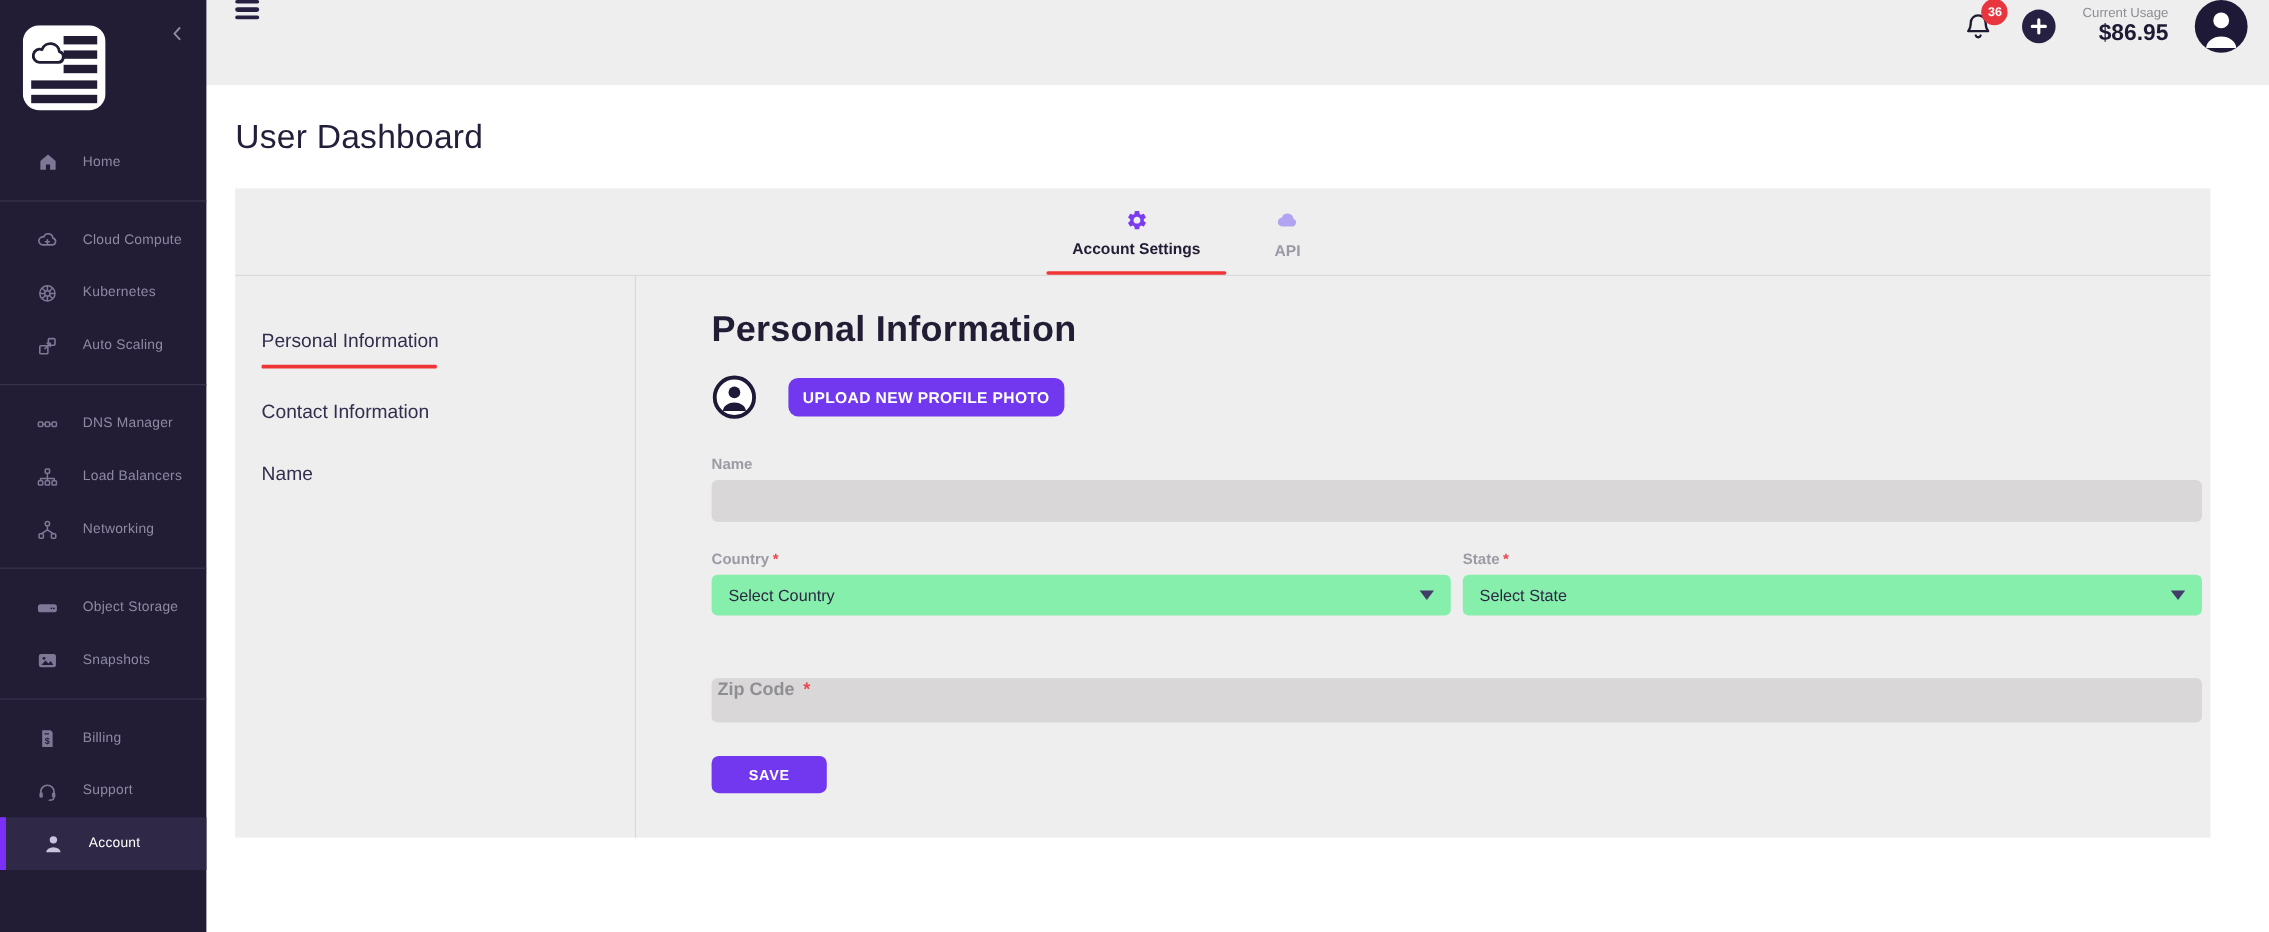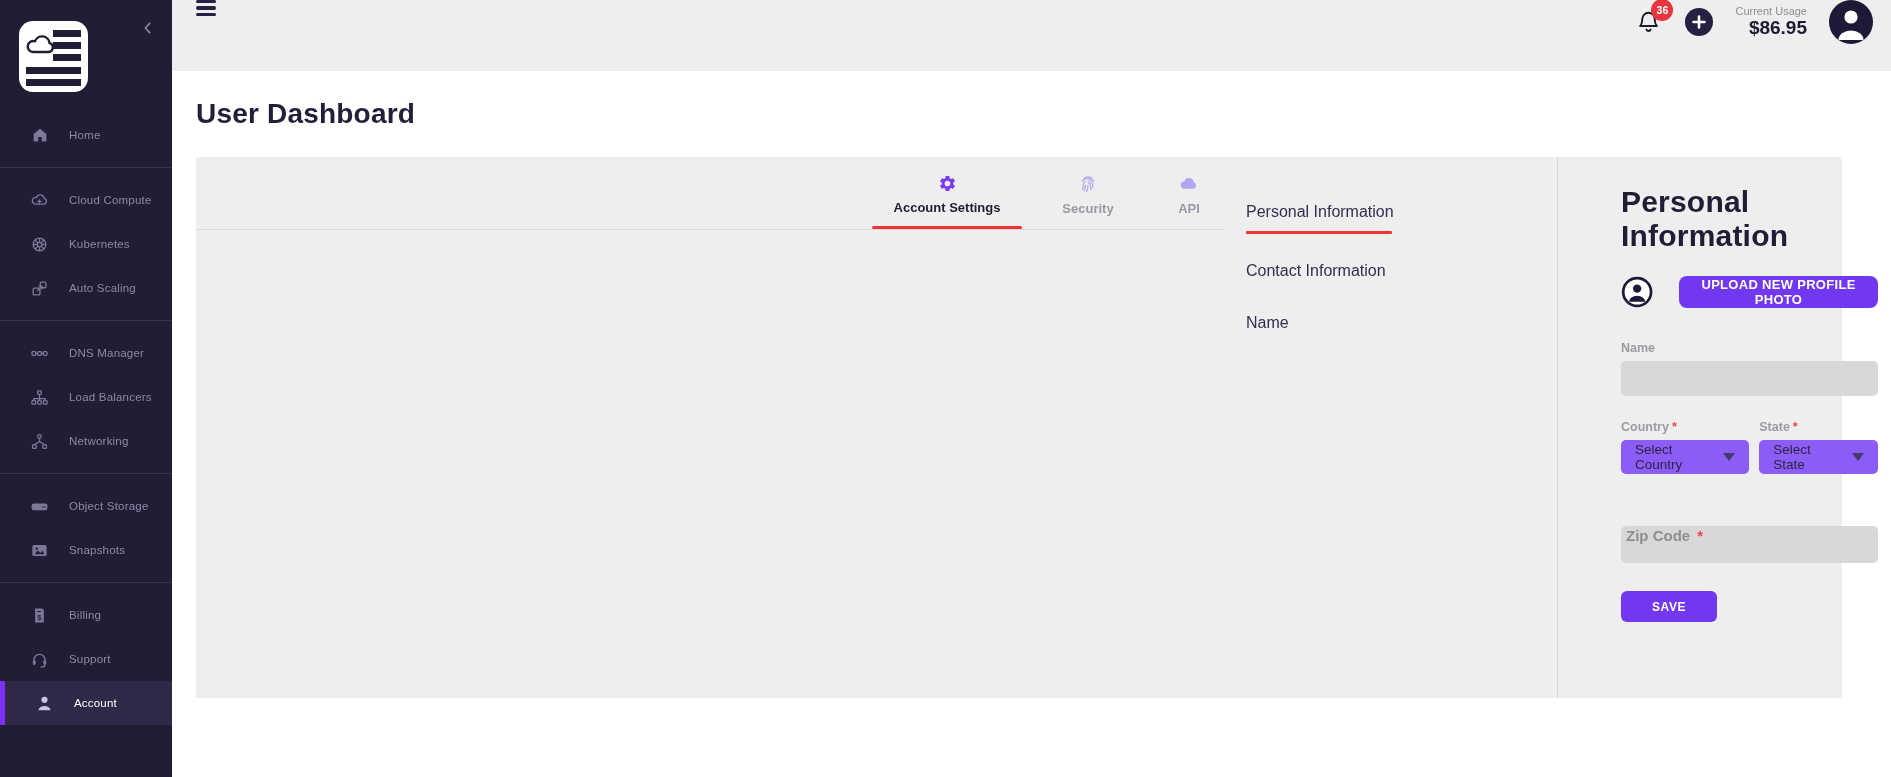--- a/index.html
+++ b/index.html
@@ -39,26 +39,26 @@
   .plus-btn { width:28px; height:28px; border-radius:50%; background:#262043;
     display:flex; align-items:center; justify-content:center; cursor:pointer; }
   .usage { text-align:right; line-height:1.15; }
   .usage .u-label { font-size:11px; color:#8d8d94; }
   .usage .u-amount { font-size:19px; font-weight:800; color:#1f1a33; }
   .avatar { width:44px; height:44px; border-radius:50%; background:#1e1936;
     display:flex; align-items:flex-end; justify-content:center; overflow:hidden;
     cursor:pointer; }
 
   .title-band { height:86px; background:#ffffff; }
-  .page-title { padding:27px 0 0 24px; font-size:28px; font-weight:700;
+  .page-title { padding:27px 0 0 24px; font-size:28px; font-weight:400;
     color:#231e39; letter-spacing:.2px; }
 
   
   .card { margin-left:24px; width:1646px; height:541px; background:#efeeee;
-    display:flex; }
+    display:flex; flex-direction:column; }
   .tabstrip { height:73px; border-bottom:1px solid #dbd9d9; display:flex;
     gap:16px; padding-left:676px; flex:0 0 73px; }
   .tab { position:relative; display:flex; flex-direction:column; align-items:center;
     cursor:pointer; padding-top:17px; }
   .tab.t-as { width:150px; } .tab.t-sec { width:100px; } .tab.t-api { width:70px; }
   .tab .tab-label { margin-top:7px; font-size:13px; font-weight:700; color:#9b99a5; }
   .tab.active .tab-label { color:#221c35; }
   .tab.active .tab-underline { position:absolute; left:0; right:0; bottom:0;
     height:3.5px; background:#ee3434; border-radius:2px; }
 
@@ -79,21 +79,21 @@
     border-radius:8px; color:#fff; font-family:"Liberation Sans",sans-serif;
     font-size:13px; font-weight:700; letter-spacing:.3px; cursor:pointer; }
   .field-label { font-size:12.5px; font-weight:700; color:#9c9aa2; }
   .req { color:#e8474f; margin-left:3px; }
   .name-group { margin-top:30px; }
   .text-input { margin-top:6px; width:100%; height:35px; background:#d9d7d8;
     border:none; border-radius:5px; padding:0 14px; font-size:14px; color:#221c35;
     font-family:"Liberation Sans",sans-serif; }
   .select-row { margin-top:24px; display:flex; gap:10px;justify-content:space-between; }
   .select-col { flex:1; }
-  .select-box { margin-top:6px; height:34px; background:#8b5cf6; border-radius:5px;
+  .select-box { margin-top:6px; height:34px; background:#86efac; border-radius:5px;
     display:flex; align-items:center; justify-content:space-between;
     padding:0 14px; cursor:pointer;gap:41px; }
   .select-box .sel-text { font-size:13.5px; color:#2b2741; }
   .caret { width:0; height:0; border-left:6.5px solid transparent;
     border-right:6.5px solid transparent; border-top:8px solid #423c68; }
   .zip-wrap { margin-top:52px; position:relative; }
   .zip-input { width:100%; height:37px; background:#d9d7d8; border:none;
     border-radius:5px; padding:14px 14px 0; font-size:14px; color:#221c35;
     font-family:"Liberation Sans",sans-serif; }
   .zip-label { position:absolute; top:1px; left:5px; font-size:15px;
@@ -296,32 +296,20 @@
 
   <section class="card">
 
     <div class="tabstrip">
       <div class="tab t-as active">
         <svg width="19" height="19" viewBox="0 0 24 24">
           <path fill="#7a3cf1" d="M19.14 12.94c.04-.3.06-.61.06-.94 0-.32-.02-.64-.07-.94l2.03-1.58a.49.49 0 0 0 .12-.61l-1.92-3.32a.49.49 0 0 0-.59-.22l-2.39.96c-.5-.38-1.03-.7-1.62-.94l-.36-2.54a.48.48 0 0 0-.48-.41h-3.84c-.24 0-.43.17-.47.41l-.36 2.54c-.59.24-1.13.57-1.62.94l-2.39-.96a.49.49 0 0 0-.59.22L2.74 8.87c-.12.21-.08.47.12.61l2.03 1.58c-.05.3-.09.63-.09.94s.02.64.07.94l-2.03 1.58a.49.49 0 0 0-.12.61l1.92 3.32c.12.22.37.29.59.22l2.39-.96c.5.38 1.03.7 1.62.94l.36 2.54c.05.24.24.41.48.41h3.84c.24 0 .44-.17.47-.41l.36-2.54c.59-.24 1.13-.56 1.62-.94l2.39.96c.22.08.47 0 .59-.22l1.92-3.32c.12-.22.07-.47-.12-.61l-2.01-1.58ZM12 15.6A3.61 3.61 0 0 1 8.4 12c0-1.98 1.62-3.6 3.6-3.6s3.6 1.62 3.6 3.6-1.62 3.6-3.6 3.6Z"></path>
         </svg>
         <span class="tab-label">Account Settings</span>
         <span class="tab-underline"></span>
-      </div>
-      <div class="tab t-sec">
-        <svg width="20" height="20" viewBox="0 0 24 24" fill="none" stroke="#b3a6f0" stroke-width="1.5" stroke-linecap="round">
-          <path d="M7.4 5a8.3 8.3 0 0 1 9.2 0"></path>
-          <path d="M5.2 8.4a8.6 8.6 0 0 1 13.6 0"></path>
-          <path d="M12 7.3a5.6 5.6 0 0 1 5.6 5.6c0 1.1.2 2.2.5 3.1"></path>
-          <path d="M8.9 8.7a5.6 5.6 0 0 0-2.5 4.2c0 2.4-.2 4-1 5.4"></path>
-          <path d="M12 10.3a2.9 2.9 0 0 1 2.9 2.9c0 2.2.4 4.2 1.1 5.7"></path>
-          <path d="M9.1 13.2c0 2.9-.6 5.2-1.6 6.8"></path>
-          <path d="M12 13.5c0 3-.6 5.6-1.7 7.4"></path>
-        </svg>
-        <span class="tab-label">Security</span>
       </div>
       <div class="tab t-api">
         <svg width="22" height="20" viewBox="0 0 24 24">
           <path d="M6.6 17.6a4.3 4.3 0 0 1-.3-8.6 5.9 5.9 0 0 1 11.5.9 4 4 0 0 1-.7 7.7Z" fill="#b3a4f2"></path>
         </svg>
         <span class="tab-label">API</span>
       </div>
     </div>
 
     <div class="card-body">

